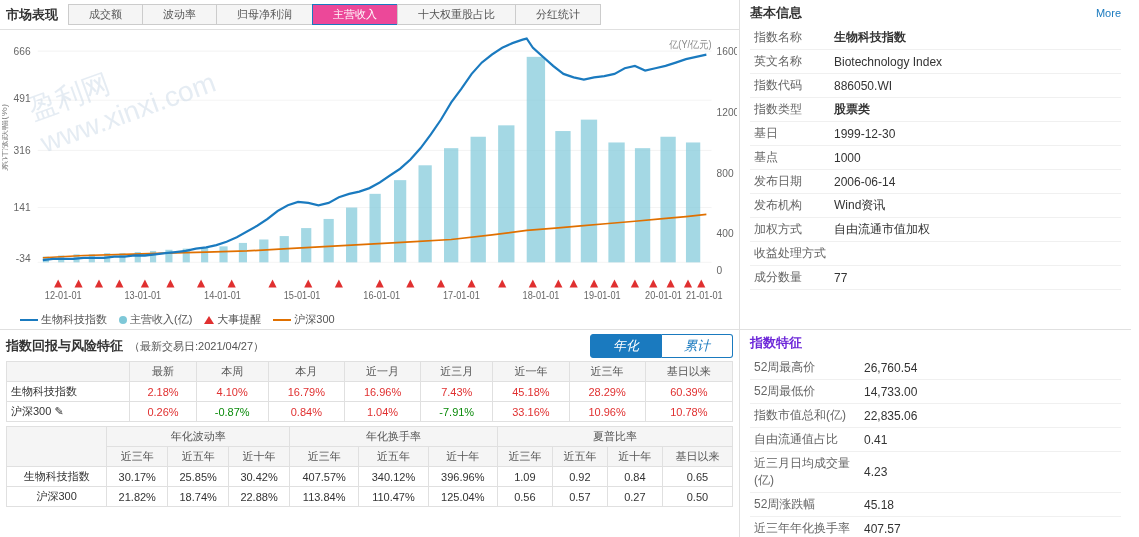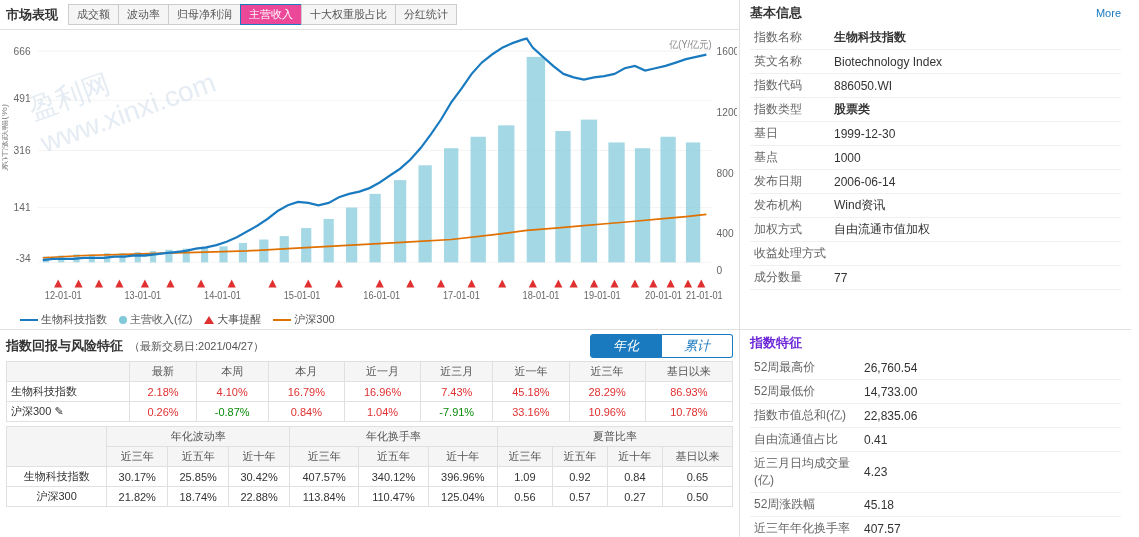--- a/index.html
+++ b/index.html
@@ -43,21 +43,21 @@
       font-size: 13px;
       font-weight: bold;
       color: #333;
       margin-right: 10px;
     }
     .tab-group {
       display: flex;
       gap: 0px;
     }
     .tab-btn {
-      padding: 2px 8px;
+      padding: 2px 20px;
       border: 1px solid #ccc;
       background: #f5f5f5;
       font-size: 11px;
       color: #555;
       cursor: pointer;
       border-right: none;
     }
     .tab-btn:last-child { border-right: 1px solid #ccc; }
     .tab-btn.active {
       background: #ec4899;
@@ -511,21 +511,21 @@
         <tbody>
           <tr>
             <td class="label-cell">生物科技指数</td>
             <td class="red">2.18%</td>
             <td class="red">4.10%</td>
             <td class="red">16.79%</td>
             <td class="red">16.96%</td>
             <td class="red">7.43%</td>
             <td class="red">45.18%</td>
             <td class="red">28.29%</td>
-            <td class="red">86.93%</td>
+            <td class="red">60.39%</td>
           </tr>
           <tr>
             <td class="label-cell">沪深300 ✎</td>
             <td class="red">0.26%</td>
             <td class="green">-0.87%</td>
             <td class="red">0.84%</td>
             <td class="red">1.04%</td>
             <td class="green">-7.91%</td>
             <td class="red">33.16%</td>
             <td class="red">10.96%</td>

